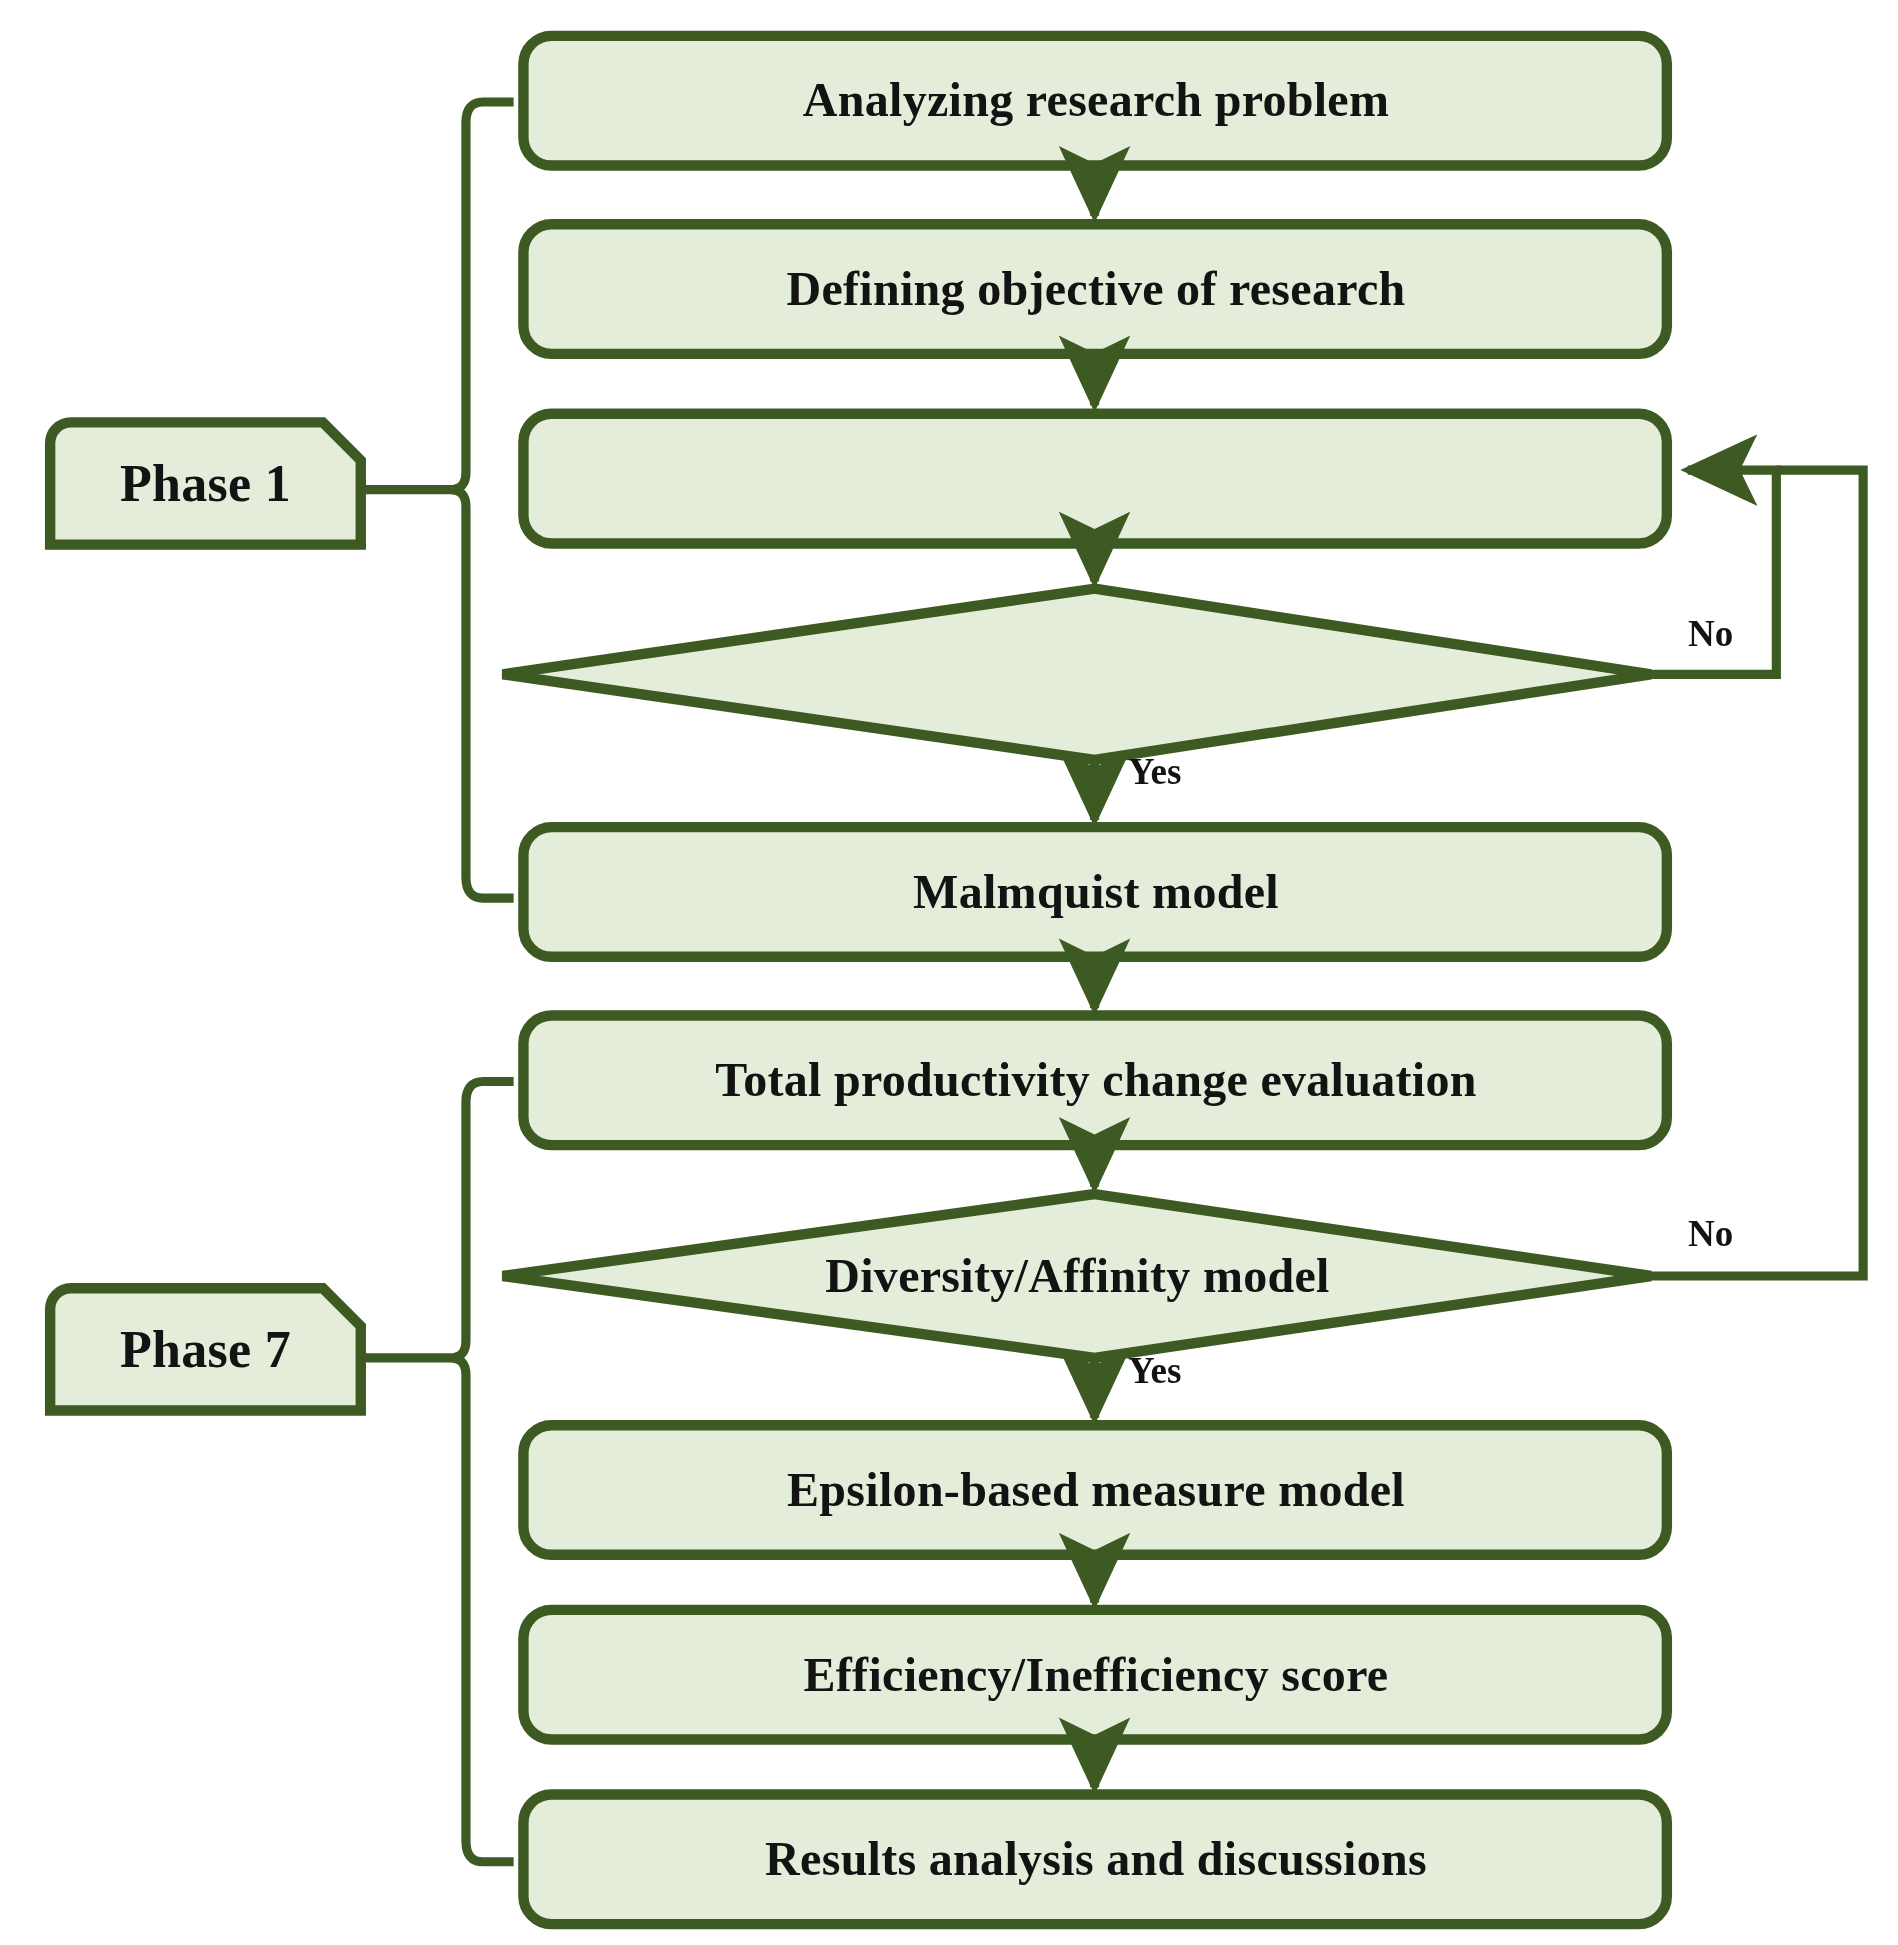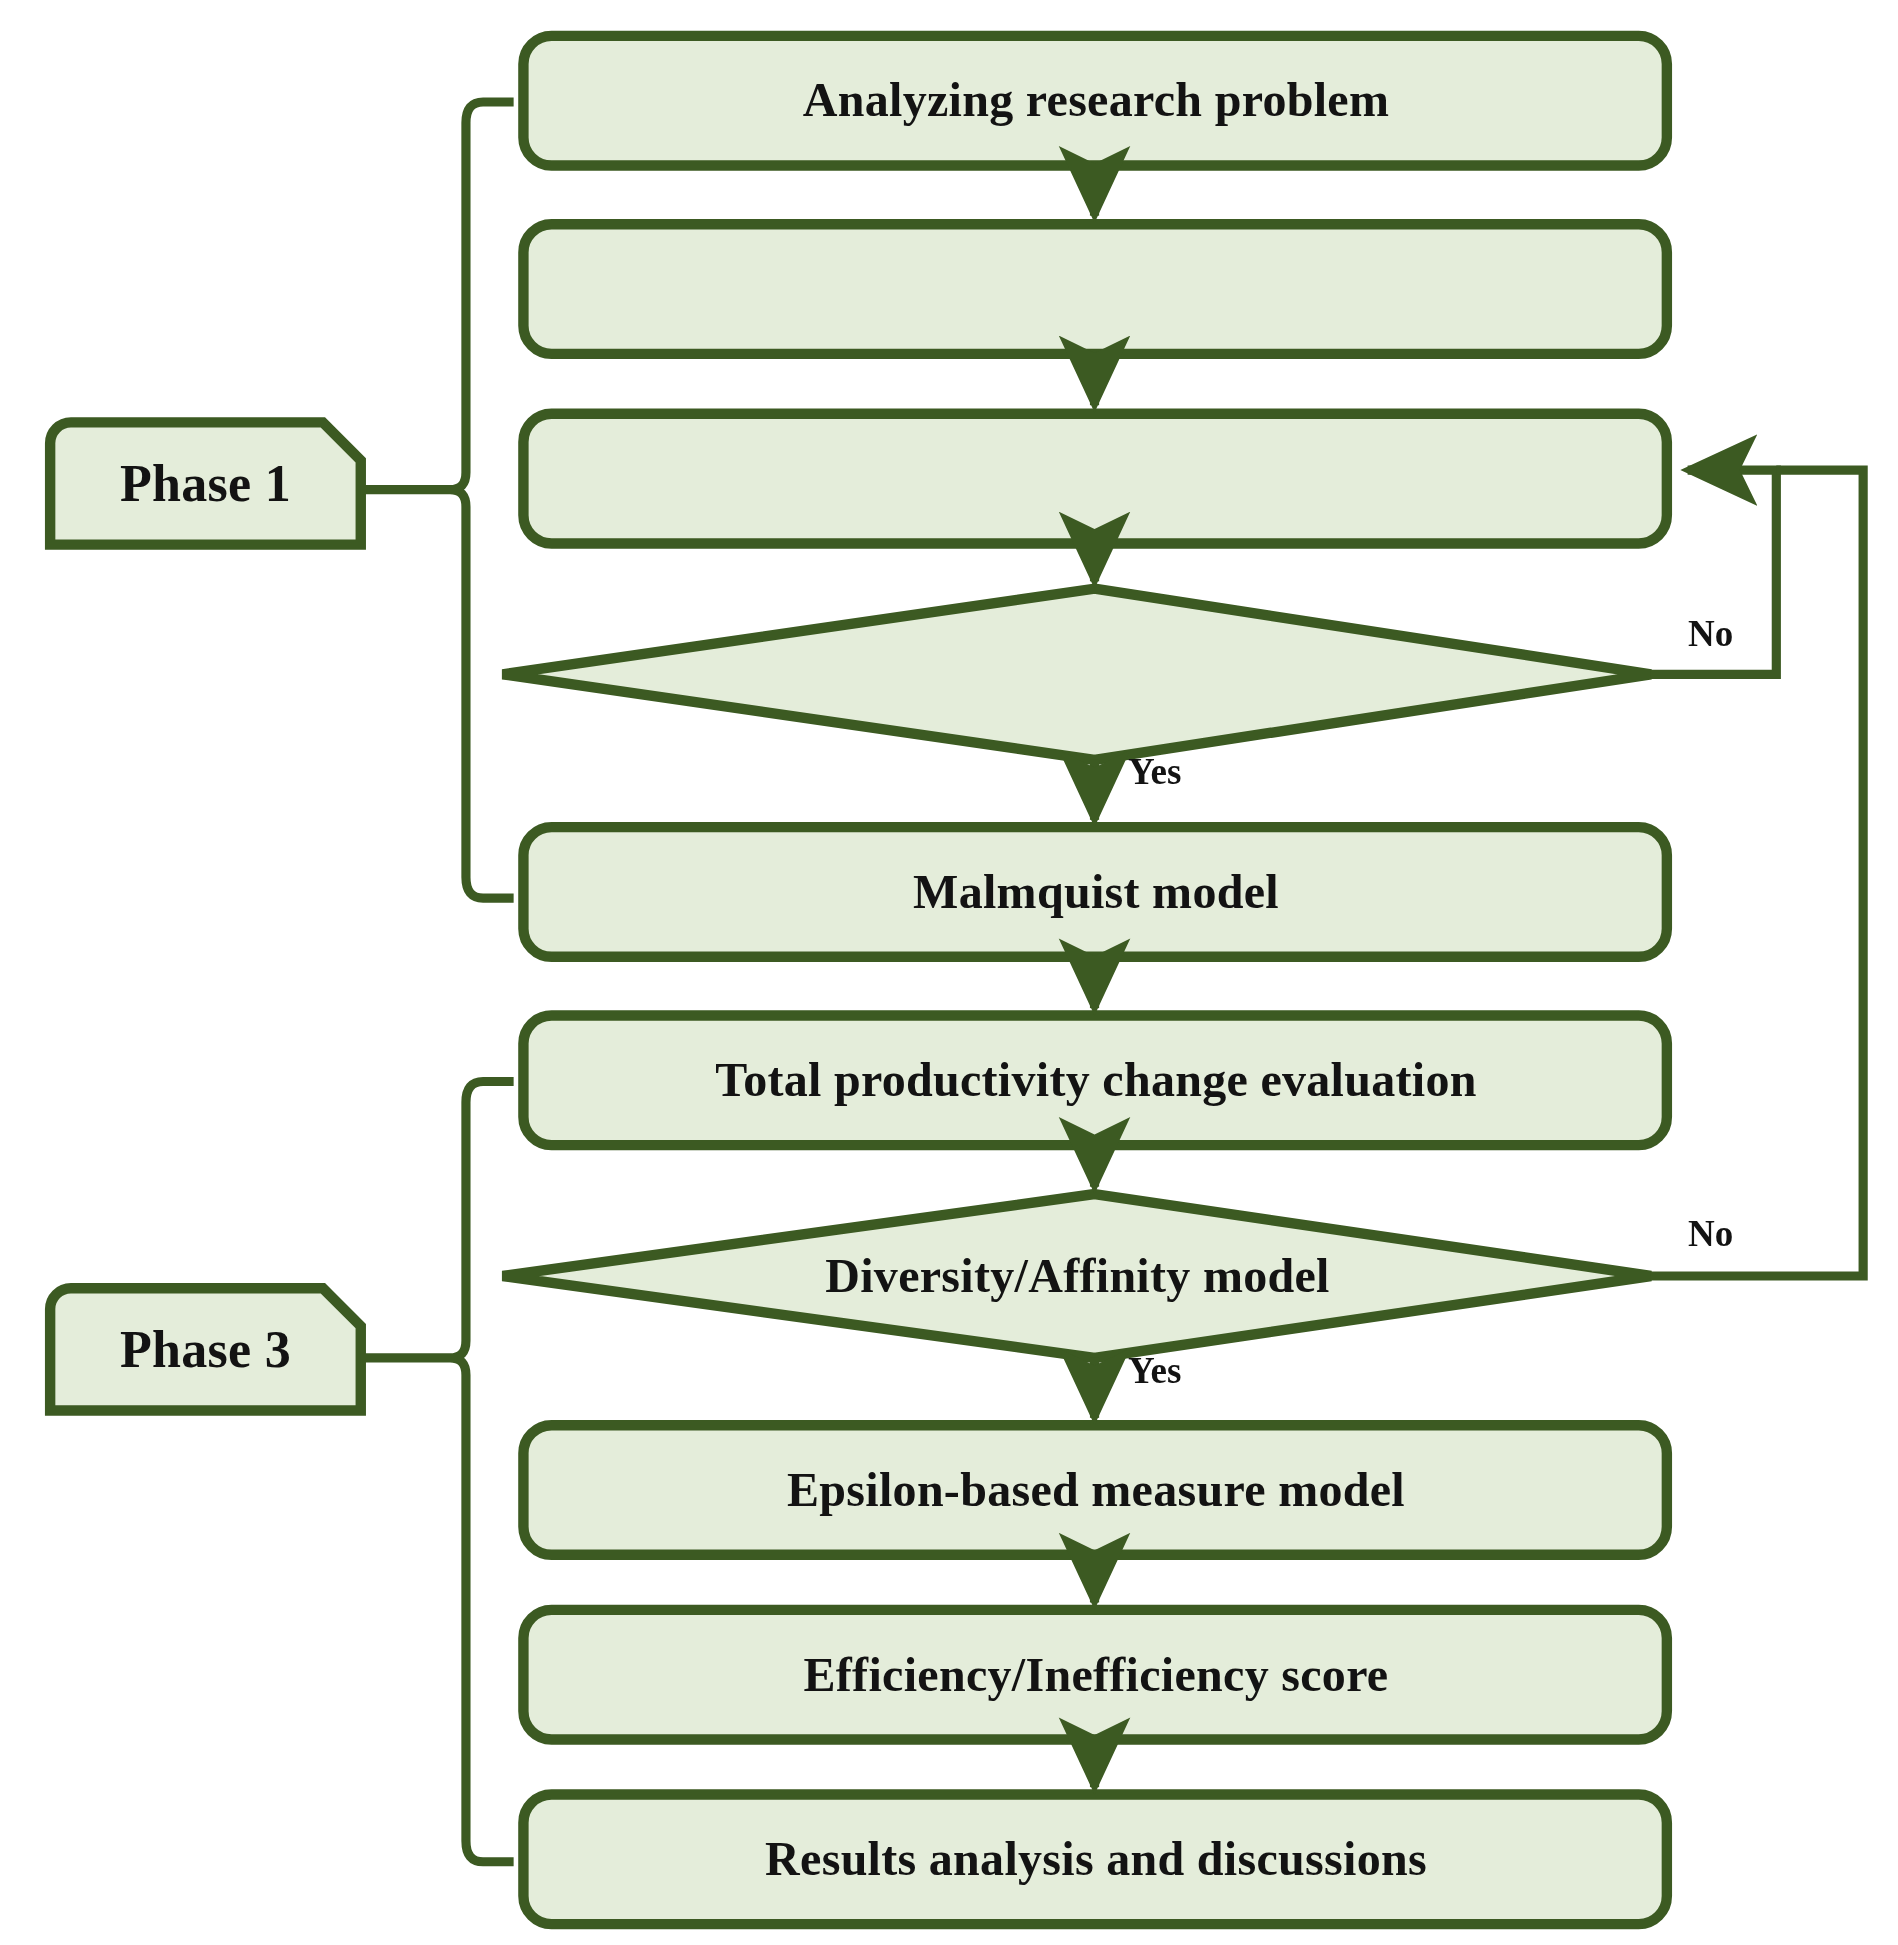--- a/index.html
+++ b/index.html
@@ -123,38 +123,39 @@
     <g fill="none" stroke="#3c5a22" stroke-width="15" stroke-linejoin="miter" stroke-linecap="butt">
 
       <path d="M 2700,1102 L 2905,1102 L 2905,768 L 2760,768" marker-end="url(#arrowhead)"></path>
 
       <path d="M 2700,2086 L 3047,2086 L 3047,768 L 2905,768"></path>
     </g>
   </svg>
 
   <div class="node-label" style="left:524px; top:35px;  width:1144px; height:130px;">Analyzing research problem</div>
 
+  <div class="node-label" style="left:524px; top:224px; width:1144px; height:130px;">Defining objective of research</div>
 
 
 
   <div class="node-label" style="left:524px; top:827px; width:1144px; height:130px;">Malmquist model</div>
 
   <div class="node-label" style="left:524px; top:1015px; width:1144px; height:130px;">Total productivity change evaluation</div>
 
   <div class="node-label" style="left:503px; top:1211px; width:1149px; height:130px;">Diversity/Affinity model</div>
 
   <div class="node-label" style="left:524px; top:1425px; width:1144px; height:130px;">Epsilon-based measure model</div>
 
   <div class="node-label" style="left:524px; top:1794px; width:1144px; height:130px;">Results analysis and discussions</div>
 
   <div class="node-label" style="left:524px; top:1610px; width:1144px; height:130px;">Efficiency/Inefficiency score</div>
 
   <div class="phase-label" style="left:50px; top:422px; width:311px; height:122px;">Phase 1</div>
 
-  <div class="phase-label" style="left:50px; top:1288px; width:311px; height:122px;">Phase 3</div>
+  <div class="phase-label" style="left:50px; top:1288px; width:311px; height:122px;">Phase 7</div>
 
   <div class="edge-label" style="left:1688px; top:612px;">No</div>
 
   <div class="edge-label" style="left:1128px; top:750px;">Yes</div>
 
   <div class="edge-label" style="left:1688px; top:1212px;">No</div>
 
   <div class="edge-label" style="left:1128px; top:1349px;">Yes</div>
 
 </div>

